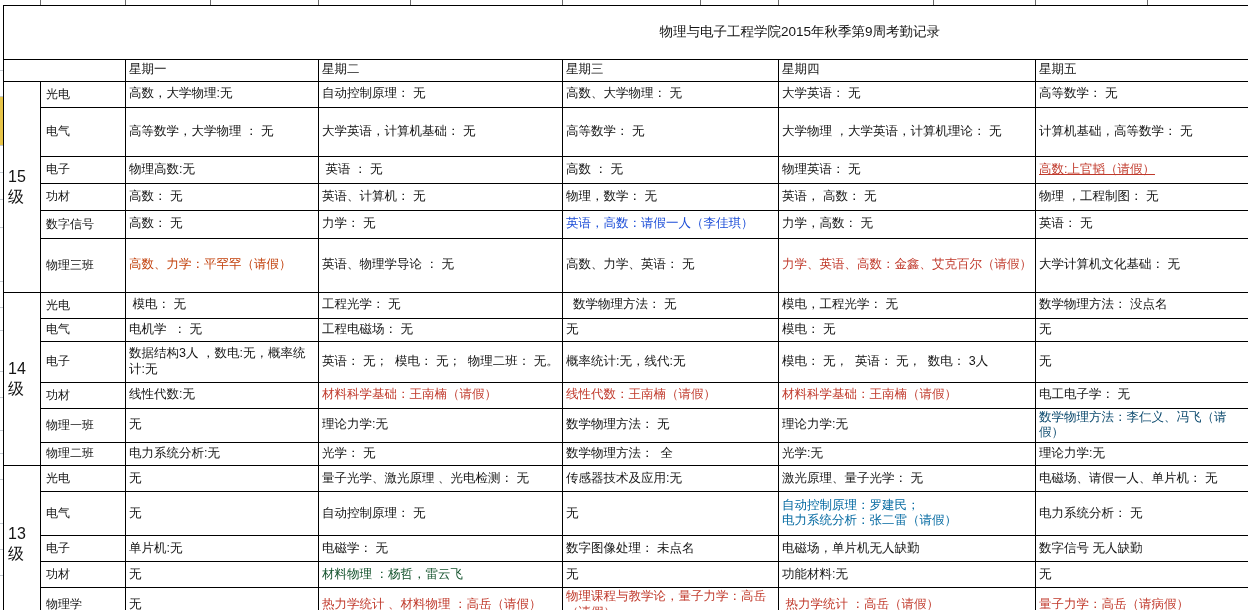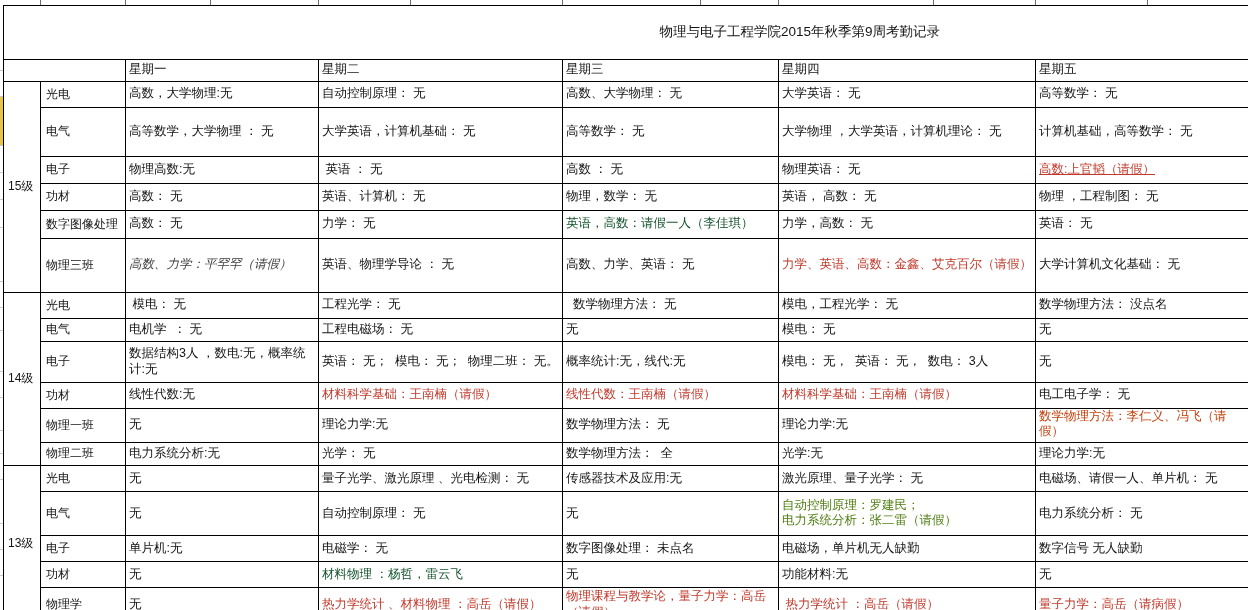--- a/index.html
+++ b/index.html
@@ -18,21 +18,21 @@
 
   table.att { position:absolute; top:5px; left:3px; width:1245px;
               border-collapse:collapse; table-layout:fixed; }
   td { border:1px solid #000000; font-size:12.5px; line-height:1.25;
        padding:1px 3px; vertical-align:middle; color:#141414;
        white-space:pre-wrap; word-break:break-all; overflow:hidden; }
   td.title-cell { text-align:center; font-size:13.5px; border:1px solid #000; }
   td.title-cell span { position:relative; left:155px; }
   td.corner-cell { }
   td.day-header { font-size:12.5px; }
-  td.group-label { font-size:12px; padding-left:4px; }
+  td.group-label { font-size:16px; padding-left:4px; }
   td.class-label { font-size:12px; padding-left:5px; }
   td.cell-red { }
 </style>
 </head>
 <body>
 
 <div class="sheet">
 
   <div class="top-strip" id="topStrip">
       <div class="tick" style="left: 40px;"></div>
@@ -120,30 +120,30 @@
         </tr>
         <tr style="height: 27px;">
           <td class="class-label">功材</td>
           <td>高数： 无</td>
           <td>英语、计算机： 无</td>
           <td>物理，数学： 无</td>
           <td>英语， 高数： 无</td>
           <td>物理 ，工程制图： 无</td>
         </tr>
         <tr style="height: 28px;">
-          <td class="class-label">数字图像处理</td>
+          <td class="class-label">数字信号</td>
           <td>高数： 无</td>
           <td>力学： 无</td>
-          <td class="cell-red" style="color: #14532d;">英语，高数：请假一人（李佳琪）</td>
+          <td class="cell-red" style="color: #1d4ed8;">英语，高数：请假一人（李佳琪）</td>
           <td>力学，高数： 无</td>
           <td>英语： 无</td>
         </tr>
         <tr style="height: 54px;">
           <td class="class-label">物理三班</td>
-          <td class="cell-red" style="color: #404040; font-style: italic;">高数、力学：平罕罕（请假）</td>
+          <td class="cell-red" style="color: #c2410c;">高数、力学：平罕罕（请假）</td>
           <td>英语、物理学导论 ： 无</td>
           <td>高数、力学、英语： 无</td>
           <td class="cell-red" style="color: rgb(192, 57, 43);">力学、英语、高数：金鑫、艾克百尔（请假）</td>
           <td>大学计算机文化基础： 无</td>
         </tr>
         <tr style="height: 26px;">
           <td class="group-label" rowspan="6">14级</td>
           <td class="class-label">光电</td>
           <td> 模电： 无</td>
           <td>工程光学： 无</td>
@@ -174,21 +174,21 @@
           <td class="cell-red" style="color: rgb(192, 57, 43);">线性代数：王南楠（请假）</td>
           <td class="cell-red" style="color: rgb(192, 57, 43);">材料科学基础：王南楠（请假）</td>
           <td>电工电子学： 无</td>
         </tr>
         <tr style="height: 33px;">
           <td class="class-label">物理一班</td>
           <td>无</td>
           <td>理论力学:无</td>
           <td>数学物理方法： 无</td>
           <td>理论力学:无</td>
-          <td class="cell-red" style="color: #c2410c; font-family: Liberation Mono, monospace;">数学物理方法：李仁义、冯飞（请假）</td>
+          <td class="cell-red" style="color: #0c4a6e;">数学物理方法：李仁义、冯飞（请假）</td>
         </tr>
         <tr style="height: 23px;">
           <td class="class-label">物理二班</td>
           <td>电力系统分析:无</td>
           <td>光学： 无</td>
           <td>数学物理方法：  全</td>
           <td>光学:无</td>
           <td>理论力学:无</td>
         </tr>
         <tr style="height: 26px;">
@@ -198,21 +198,21 @@
           <td>量子光学、激光原理 、光电检测： 无</td>
           <td>传感器技术及应用:无</td>
           <td>激光原理、量子光学： 无</td>
           <td>电磁场、请假一人、单片机： 无</td>
         </tr>
         <tr style="height: 44px;">
           <td class="class-label">电气</td>
           <td>无</td>
           <td>自动控制原理： 无</td>
           <td>无</td>
-          <td class="cell-red" style="color: #4d7c0f;">自动控制原理：罗建民；
+          <td class="cell-red" style="color: #0369a1;">自动控制原理：罗建民；
 电力系统分析：张二雷（请假）</td>
           <td>电力系统分析： 无</td>
         </tr>
         <tr style="height: 26px;">
           <td class="class-label">电子</td>
           <td>单片机:无</td>
           <td>电磁学： 无</td>
           <td>数字图像处理： 未点名</td>
           <td>电磁场，单片机无人缺勤</td>
           <td>数字信号 无人缺勤</td>

